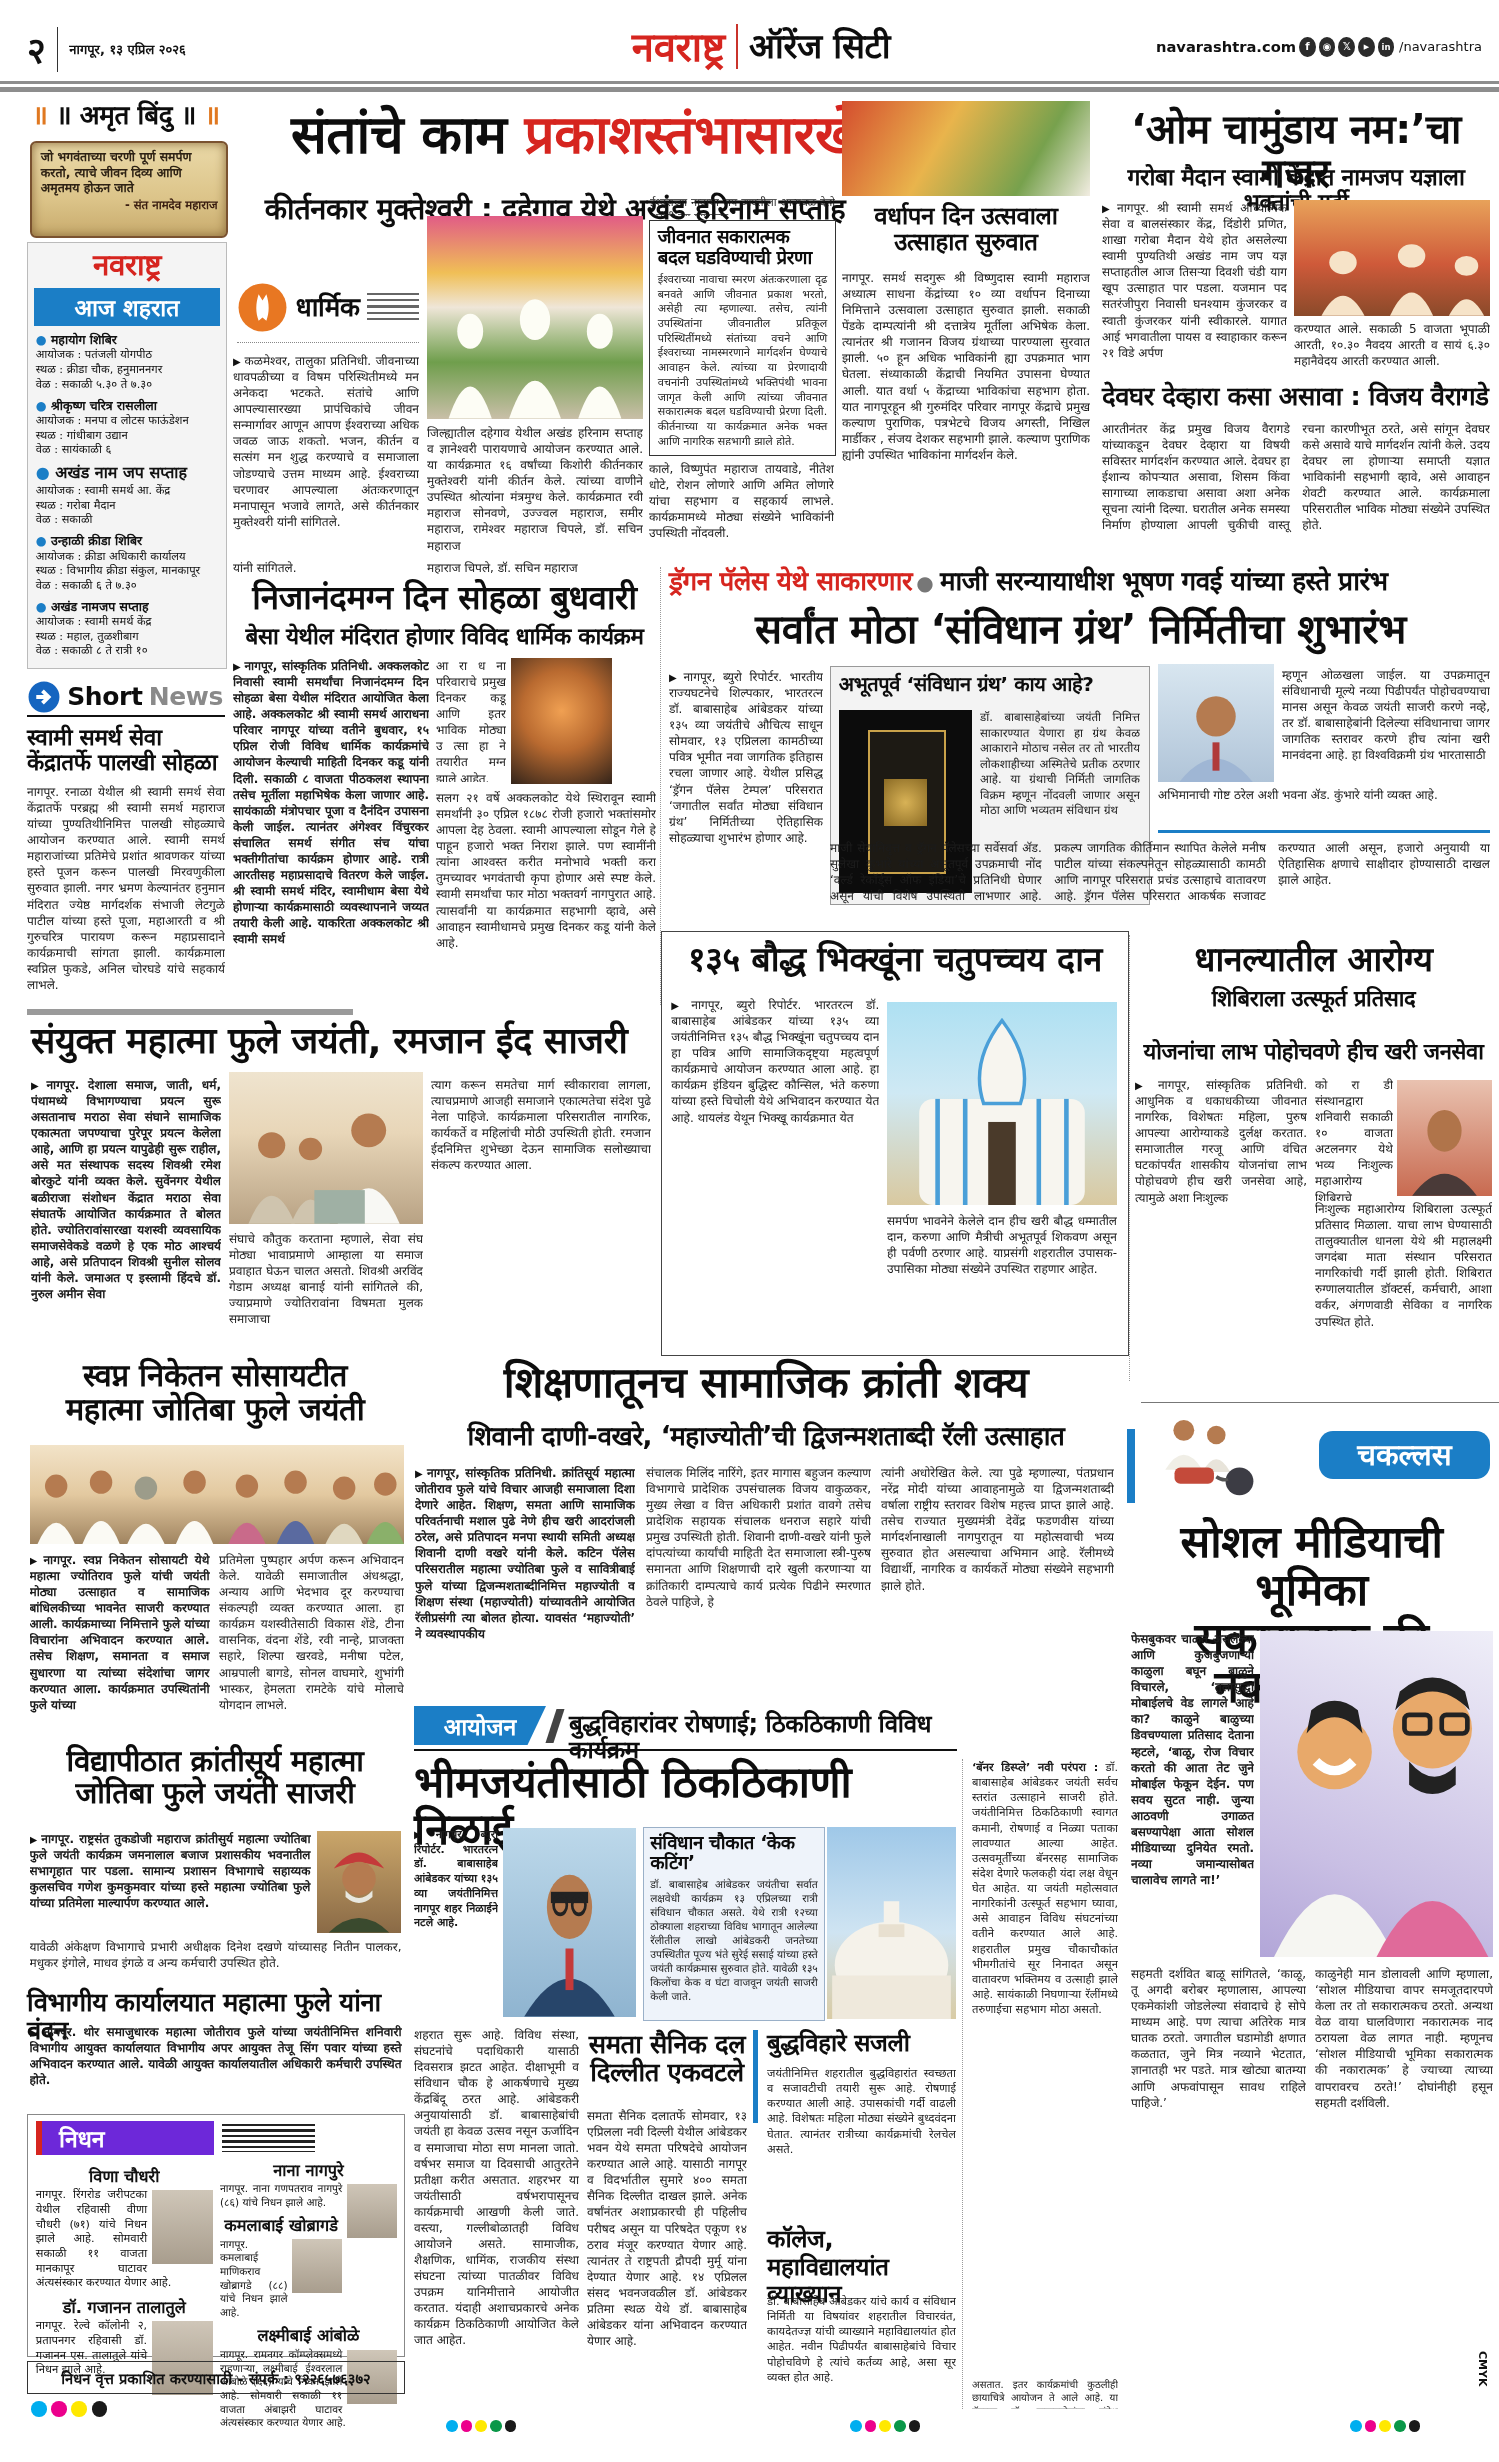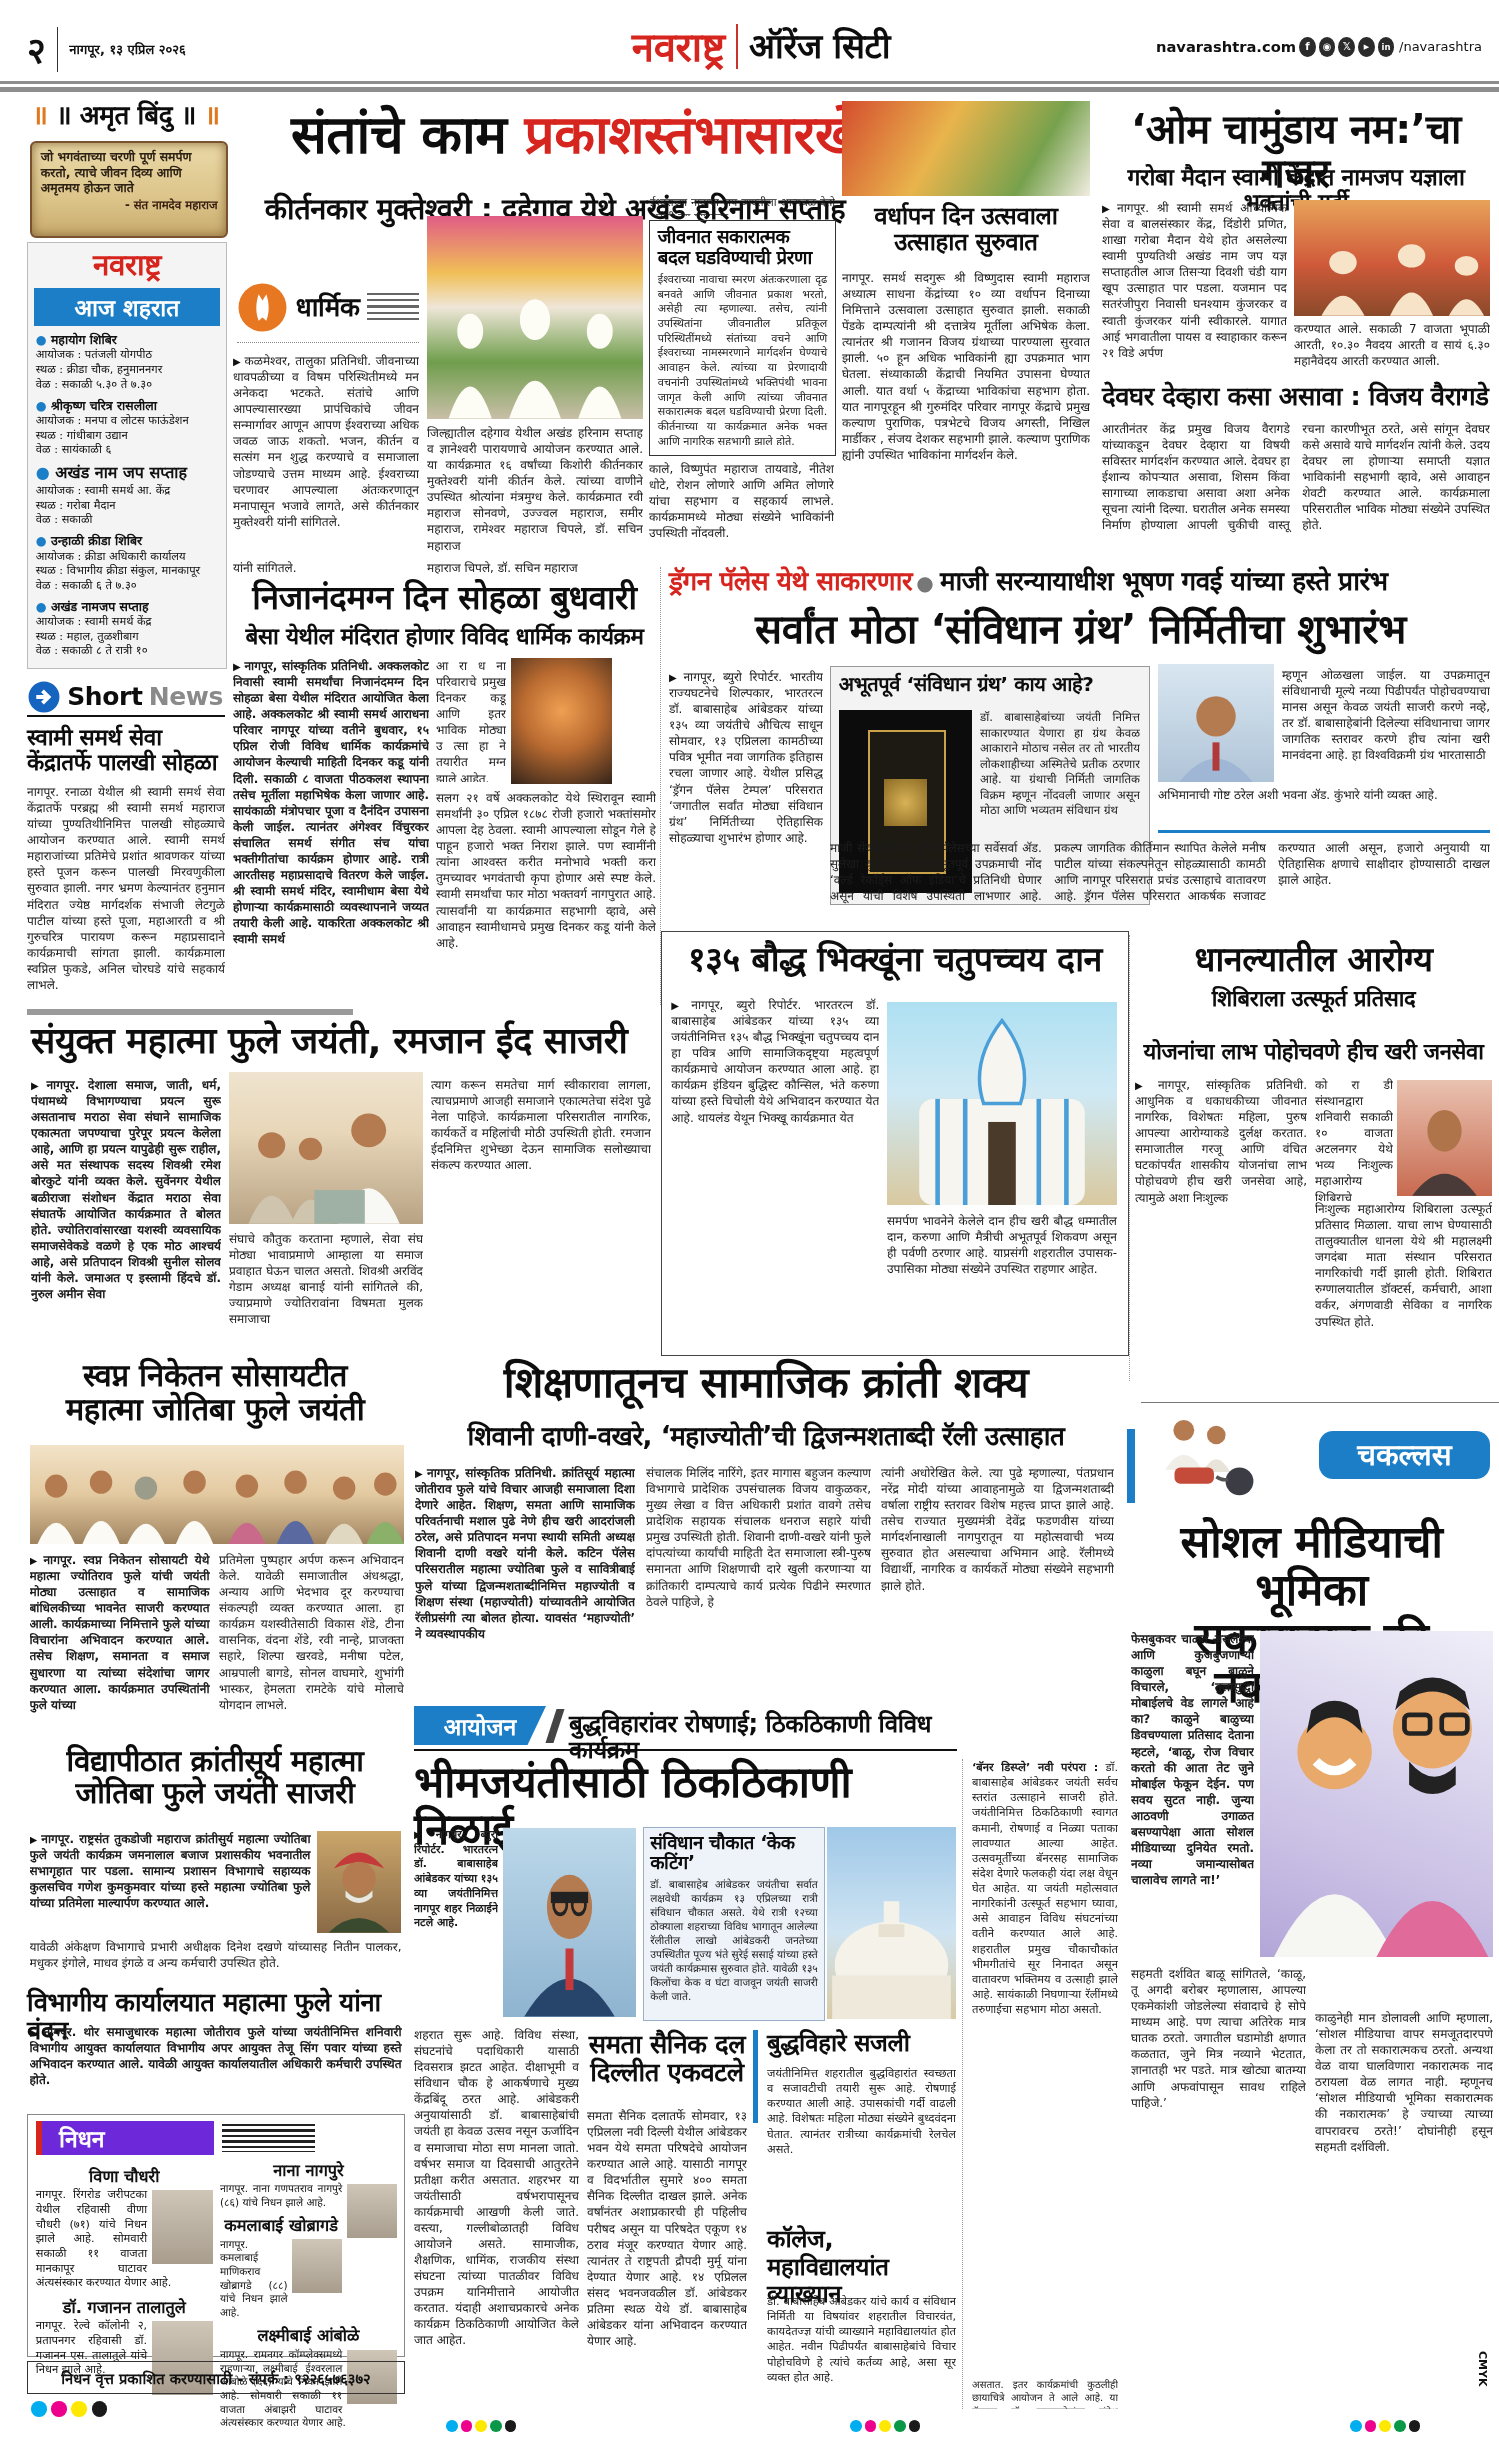--- a/index.html
+++ b/index.html
@@ -167,21 +167,21 @@
       <g fill="#f6e3c8">
           <circle cx="25" cy="28" r="7"></circle>
           <path d="M14 60 Q25 36 36 60Z"></path>
           <circle cx="60" cy="24" r="7"></circle>
           <path d="M49 60 Q60 32 71 60Z"></path>
           <circle cx="88" cy="30" r="6"></circle>
           <path d="M79 60 Q88 40 97 60Z"></path>
         </g>
     </svg>
   </div>
-  <div class="abs body-txt" style="left:1294px;top:321px;width:196px;height:57px;">करण्यात आले. सकाळी 7 वाजता भूपाळी आरती, १०.३० नैवदय आरती व सायं ६.३० महानैवेदय आरती करण्यात आली.</div>
+  <div class="abs body-txt" style="left:1294px;top:321px;width:196px;height:57px;">करण्यात आले. सकाळी 5 वाजता भूपाळी आरती, १०.३० नैवदय आरती व सायं ६.३० महानैवेदय आरती करण्यात आली.</div>
 
   <div class="abs hl" style="left:1102px;top:382px;width:388px;font-size:25.6px;">देवघर देव्हारा कसा असावा : विजय वैरागडे</div>
   <div class="abs body-txt cols-2" style="left:1102px;top:421px;width:388px;height:138px;">आरतीनंतर केंद्र प्रमुख विजय वैरागडे यांच्याकडून देवघर देव्हारा या विषयी सविस्तर मार्गदर्शन करण्यात आले. देवघर हा ईशान्य कोपऱ्यात असावा, शिसम किंवा सागाच्या लाकडाचा असावा अशा अनेक सूचना त्यांनी दिल्या. घरातील अनेक समस्या निर्माण होण्याला आपली चुकीची वास्तू रचना कारणीभूत ठरते, असे सांगून देवघर कसे असावे याचे मार्गदर्शन त्यांनी केले. उदय देवघर ला होणाऱ्या समाप्ती यज्ञात भाविकांनी सहभागी व्हावे, असे आवाहन शेवटी करण्यात आले. कार्यक्रमाला परिसरातील भाविक मोठ्या संख्येने उपस्थित होते.</div>
 
   <div class="abs body-txt" style="left:233px;top:560px;width:186px;height:18.6px;">यांनी सांगितले.</div>
   <div class="abs body-txt" style="left:427px;top:560px;width:217px;height:18.6px;">महाराज चिपले, डॉ. सचिन महाराज</div>
   <div class="abs hl center" style="left:233px;top:580px;width:423px;font-size:33px;">निजानंदमग्न दिन सोहळा बुधवारी</div>
   <div class="abs hl center" style="left:233px;top:624px;width:423px;font-size:22.5px;">बेसा येथील मंदिरात होणार विविद धार्मिक कार्यक्रम</div>
   <div class="abs body-txt" style="left:233px;top:658px;width:196px;height:348px;"><span class="byline-arrow">▶</span><b><span>नागपूर, सांस्कृतिक प्रतिनिधी. अक्कलकोट निवासी स्वामी समर्थांचा निजानंदमग्न दिन सोहळा बेसा येथील मंदिरात आयोजित केला आहे. अक्कलकोट श्री स्वामी समर्थ आराधना परिवार नागपूर यांच्या वतीने बुधवार, १५ एप्रिल रोजी विविध धार्मिक कार्यक्रमांचे आयोजन केल्याची माहिती दिनकर कडू यांनी दिली. सकाळी ८ वाजता पीठकलश स्थापना तसेच मूर्तीला महाभिषेक केला जाणार आहे. सायंकाळी मंत्रोपचार पूजा व दैनंदिन उपासना केली जाईल. त्यानंतर अंगेश्वर विंचुरकर संचालित समर्थ संगीत संच यांचा भक्तीगीतांचा कार्यक्रम होणार आहे. रात्री आरतीसह महाप्रसादाचे वितरण केले जाईल. श्री स्वामी समर्थ मंदिर, स्वामीधाम बेसा येथे होणाऱ्या कार्यक्रमासाठी व्यवस्थापनाने जय्यत तयारी केली आहे. याकरिता अक्कलकोट श्री स्वामी समर्थ</span></b></div>
   <div class="abs body-txt" style="left:436px;top:658px;width:70px;height:124px;">आ रा ध ना परिवाराचे प्रमुख दिनकर कडू आणि इतर भाविक मोठ्या उ त्सा हा ने तयारीत मग्न झाले आहेत.</div>
@@ -436,21 +436,21 @@
       <path d="M6 140 Q32 86 58 140Z" fill="#f6f6f2"></path>
       <circle cx="74" cy="42" r="17" fill="#e8a96a"></circle>
         <path d="M58 34 q16 -16 32 0 l-2 -8 q-14 -12 -28 0Z" fill="#222"></path>
       <rect x="62" y="36" width="11" height="8" rx="2" fill="none" stroke="#222" stroke-width="2"></rect>
         <rect x="78" y="36" width="11" height="8" rx="2" fill="none" stroke="#222" stroke-width="2"></rect>
       <path d="M64 56 q10 12 20 2 l0 8 q-10 8 -20 0Z" fill="#222"></path>
       <path d="M50 140 Q74 92 98 140Z" fill="#e06a9a"></path>
     </svg>
   </div>
   <div class="abs body-txt" style="left:1131px;top:1966px;width:175px;height:435px;">सहमती दर्शवित बाळू सांगितले, ‘काळू, तू अगदी बरोबर म्हणालास, आपल्या एकमेकांशी जोडलेल्या संवादाचे हे सोपे माध्यम आहे. पण त्याचा अतिरेक मात्र घातक ठरतो. जगातील घडामोडी क्षणात कळतात, जुने मित्र नव्याने भेटतात, ज्ञानातही भर पडते. मात्र खोट्या बातम्या आणि अफवांपासून सावध राहिले पाहिजे.’</div>
-  <div class="abs body-txt" style="left:1315px;top:1966px;width:178px;height:435px;margin-top:44px;">काळुनेही मान डोलावली आणि म्हणाला, ‘सोशल मीडियाचा वापर समजूतदारपणे केला तर तो सकारात्मकच ठरतो. अन्यथा वेळ वाया घालविणारा नकारात्मक नाद ठरायला वेळ लागत नाही. म्हणूनच ‘सोशल मीडियाची भूमिका सकारात्मक की नकारात्मक’ हे ज्याच्या त्याच्या वापरावरच ठरते!’ दोघांनीही हसून सहमती दर्शविली.</div>
+  <div class="abs body-txt" style="left:1315px;top:1966px;width:178px;height:435px;">काळुनेही मान डोलावली आणि म्हणाला, ‘सोशल मीडियाचा वापर समजूतदारपणे केला तर तो सकारात्मकच ठरतो. अन्यथा वेळ वाया घालविणारा नकारात्मक नाद ठरायला वेळ लागत नाही. म्हणूनच ‘सोशल मीडियाची भूमिका सकारात्मक की नकारात्मक’ हे ज्याच्या त्याच्या वापरावरच ठरते!’ दोघांनीही हसून सहमती दर्शविली.</div>
 
   <div class="abs minirow" style="left:446px;top:2420px;"><span class="c-c"></span><span class="c-m"></span><span class="c-y"></span><span class="c-g"></span><span class="c-k"></span></div>
   <div class="abs minirow" style="left:850px;top:2420px;"><span class="c-c"></span><span class="c-m"></span><span class="c-y"></span><span class="c-g"></span><span class="c-k"></span></div>
   <div class="abs minirow" style="left:1350px;top:2420px;"><span class="c-c"></span><span class="c-m"></span><span class="c-y"></span><span class="c-g"></span><span class="c-k"></span></div>
   <div class="abs" style="left:1476px;top:2351px;font-size:11px;font-weight:bold;writing-mode:vertical-rl;">CMYK</div>
 
 </div>
 
 
 </body></html>

